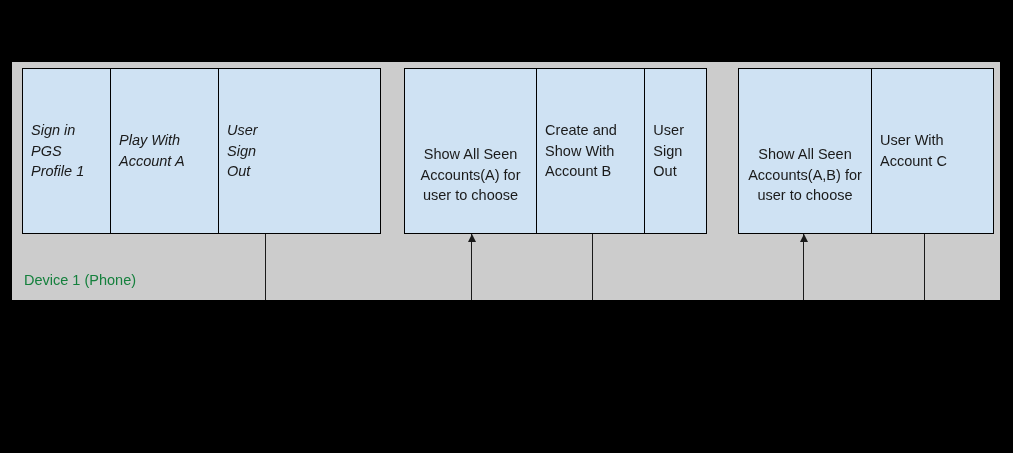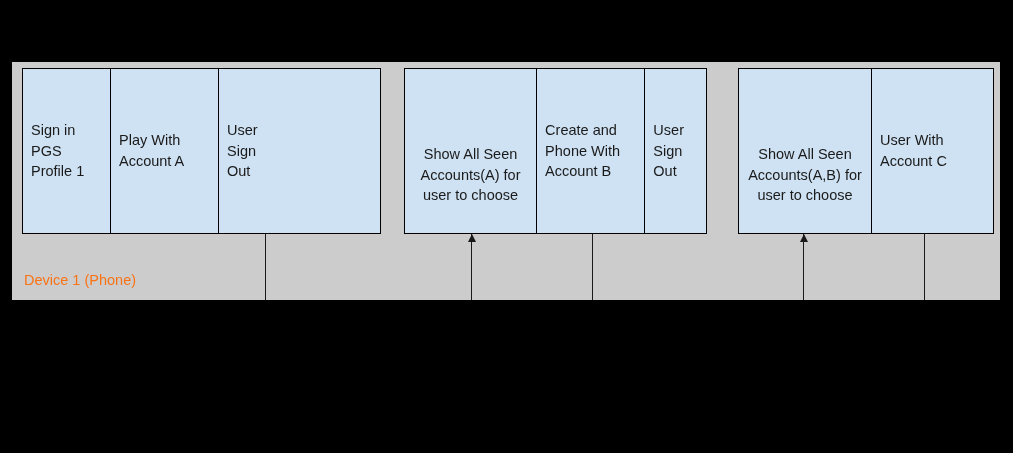--- a/index.html
+++ b/index.html
@@ -26,21 +26,21 @@
     top: 62px;
     width: 988px;
     height: 238px;
     background: #cccccc;
   }
   .device-label {
     position: absolute;
     left: 24px;
     top: 272px;
     font-size: 14.5px;
-    color: #f97316;
+    color: #15803d;
     line-height: 1.2;
     white-space: nowrap;
   }
   
   .group {
     position: absolute;
     top: 68px;
     height: 166px;
     display: flex;
     box-sizing: border-box;
@@ -61,21 +61,21 @@
   }
   .cell-text {
     font-size: 14.5px;
     line-height: 1.42;
     color: #1a1a1a;
   }
   .cell-text.left { text-align: left; width: 100%; }
   .cell-text.center { text-align: center; width: 100%; margin-top: 48px; }
 
   
-  #group-1 { left: 22px;  width: 359px; }
+  #group-1 { left: 22px;  width: 359px; font-style: italic; }
   #group-2 { left: 404px; width: 303px; }
   #group-3 { left: 738px; width: 256px; }
 
   
   .connector {
     position: absolute;
     width: 0;
     border-left: 1.7px solid #1a1a1a;
   }
   .arrowhead {
@@ -105,21 +105,21 @@
     <div class="cell" style="width:62px">
       <span class="cell-text left">User Sign Out</span>
     </div>
   </div>
 
   <div class="group" id="group-2">
     <div class="cell" style="width:133px">
       <span class="cell-text center">Show All Seen Accounts(A) for user to choose</span>
     </div>
     <div class="cell" style="width:109px">
-      <span class="cell-text left">Create and Phone With Account B</span>
+      <span class="cell-text left">Create and Show With Account B</span>
     </div>
     <div class="cell" style="width:61px">
       <span class="cell-text left">User Sign Out</span>
     </div>
   </div>
 
   <div class="group" id="group-3">
     <div class="cell" style="width:133px">
       <span class="cell-text center">Show All Seen Accounts(A,B) for user to choose</span>
     </div>

